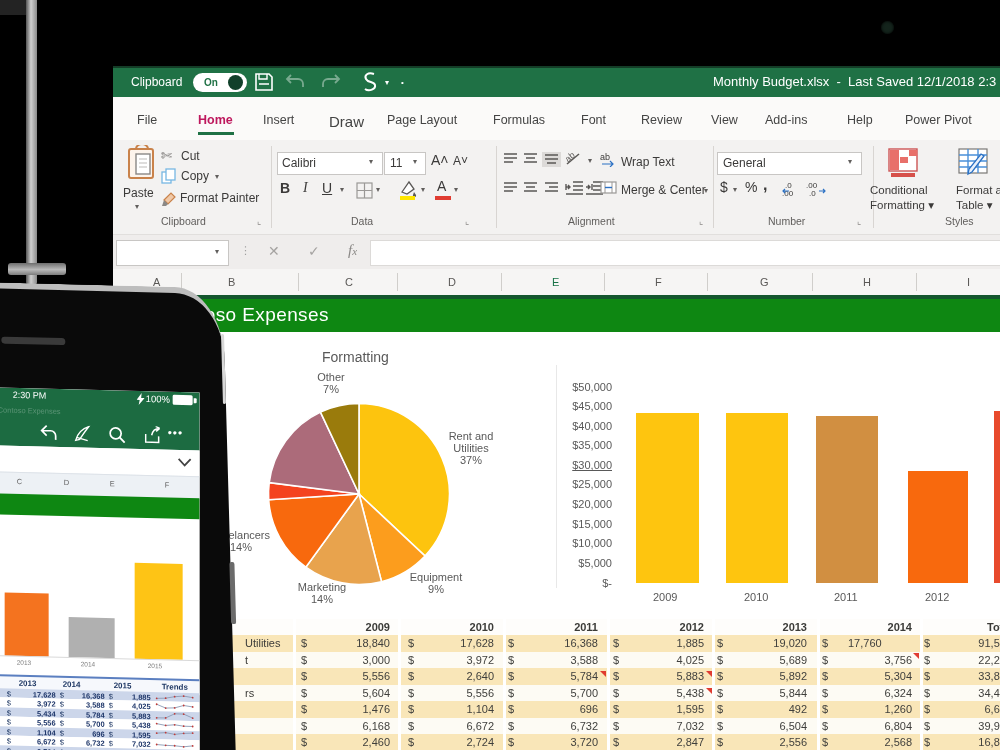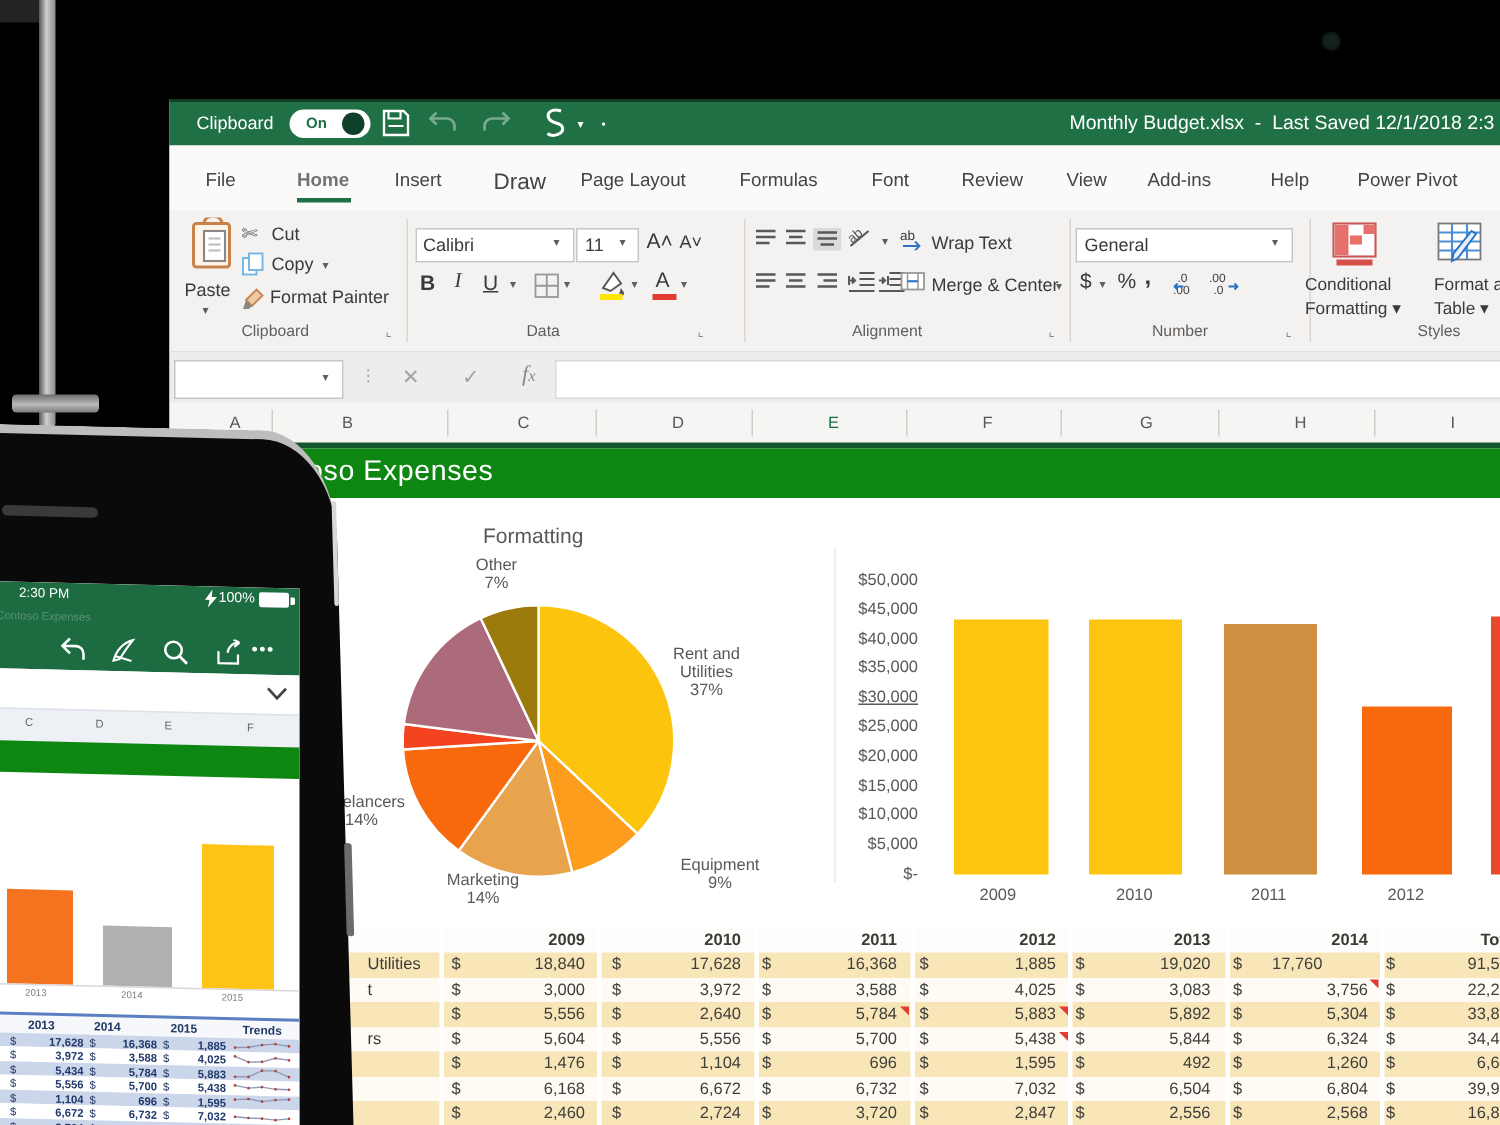--- a/index.html
+++ b/index.html
@@ -38,21 +38,21 @@
 
   <svg class="abs" style="left:248px;top:5px;" width="18" height="22" viewBox="0 0 18 22">
     <path d="M13 3 C7 1 3 4 5 8 C7 12 13 10 14 14 C15 18 8 21 4 18" fill="none" stroke="#fff" stroke-width="2"></path>
   </svg>
   <div class="txt" style="left:272px;top:12px;color:#fff;font-size:8px;">▾</div>
   <div class="txt" style="left:288px;top:12px;color:#fff;font-size:8px;">•</div>
   <div class="txt" style="left:600px;top:8px;color:#fff;font-size:13px;">Monthly Budget.xlsx &nbsp;-&nbsp; Last Saved 12/1/2018 2:3</div>
 
   <div class="abs" style="left:0;top:31px;width:887px;height:43px;background:#fbfaf9;"></div>
   <div class="txt" style="left:24px;top:47px;font-size:12.5px;color:#444;">File</div>
-  <div class="txt" style="left:85px;top:47px;font-size:12.5px;color:#737373;font-weight:bold;">Home</div>
+  <div class="txt" style="left:85px;top:47px;font-size:12.5px;color:#be185d;font-weight:bold;">Home</div>
   <div class="abs" style="left:85px;top:66px;width:36px;height:3px;background:#1f7145;"></div>
   <div class="txt" style="left:150px;top:47px;font-size:12.5px;color:#444;">Insert</div>
   <div class="txt" style="left:216px;top:47px;font-size:15px;color:#444;">Draw</div>
   <div class="txt" style="left:274px;top:47px;font-size:12.5px;color:#444;">Page Layout</div>
   <div class="txt" style="left:380px;top:47px;font-size:12.5px;color:#444;">Formulas</div>
   <div class="txt" style="left:468px;top:47px;font-size:12.5px;color:#444;">Font</div>
   <div class="txt" style="left:528px;top:47px;font-size:12.5px;color:#444;">Review</div>
   <div class="txt" style="left:598px;top:47px;font-size:12.5px;color:#444;">View</div>
   <div class="txt" style="left:652px;top:47px;font-size:12.5px;color:#444;">Add-ins</div>
   <div class="txt" style="left:734px;top:47px;font-size:12.5px;color:#444;">Help</div>
@@ -239,21 +239,21 @@
     <div class="txt" style="left:50px;top:9px;font-size:19px;letter-spacing:.4px;color:#fff;">Contoso Expenses</div>
 
     <div class="abs" style="left:443px;top:70px;width:1px;height:223px;background:#e8e8e8;"></div>
 
     <div class="txt" style="left:209px;top:54px;font-size:14px;color:#595959;">Formatting</div>
     <div class="txt" style="left:202px;top:76px;font-size:11px;color:#595959;text-align:center;width:32px;">Other<br>7%</div>
     <div class="txt" style="left:330px;top:135px;font-size:11px;color:#595959;text-align:center;width:56px;">Rent and<br>Utilities<br>37%</div>
     <div class="txt" style="left:116px;top:177px;font-size:11px;color:#595959;text-align:center;width:34px;margin-left:41px;">Travel<br>3%</div>
     <div class="txt" style="left:97px;top:234px;font-size:11px;color:#595959;text-align:center;width:62px;">Freelancers<br>14%</div>
     <div class="txt" style="left:183px;top:286px;font-size:11px;color:#595959;text-align:center;width:52px;">Marketing<br>14%</div>
-    <div class="txt" style="left:295px;top:276px;font-size:11px;color:#595959;text-align:center;width:56px;margin-left:44px;">Equipment<br>9%</div>
+    <div class="txt" style="left:295px;top:276px;font-size:11px;color:#595959;text-align:center;width:56px;">Equipment<br>9%</div>
     <svg class="abs" style="left:153px;top:106px;" width="186" height="186" viewBox="-93 -93 186 186" id="pie">
       <path d="M0 0 L0.00 -90.50 A90.5 90.5 0 0 1 65.97 61.95 Z" fill="#fdc40e" stroke="#fff" stroke-width="1.6"></path>
       <path d="M0 0 L65.97 61.95 A90.5 90.5 0 0 1 22.51 87.66 Z" fill="#fc9d1d" stroke="#fff" stroke-width="1.6"></path>
       <path d="M0 0 L22.51 87.66 A90.5 90.5 0 0 1 -53.19 73.22 Z" fill="#e8a34d" stroke="#fff" stroke-width="1.6"></path>
       <path d="M0 0 L-53.19 73.22 A90.5 90.5 0 0 1 -90.32 5.68 Z" fill="#f8690d" stroke="#fff" stroke-width="1.6"></path>
       <path d="M0 0 L-90.32 5.68 A90.5 90.5 0 0 1 -89.79 -11.34 Z" fill="#f4431f" stroke="#fff" stroke-width="1.6"></path>
       <path d="M0 0 L-89.79 -11.34 A90.5 90.5 0 0 1 -38.53 -81.89 Z" fill="#ac6b7a" stroke="#fff" stroke-width="1.6"></path>
       <path d="M0 0 L-38.53 -81.89 A90.5 90.5 0 0 1 -0.00 -90.50 Z" fill="#9a7b0c" stroke="#fff" stroke-width="1.6"></path>
     </svg>
 
@@ -307,21 +307,21 @@
     <div class="txt" style="left:132px;top:359px;font-size:11px;color:#3b3b38;">t</div>
     <div class="txt" style="left:188px;top:359px;font-size:11px;color:#3f3f3c;">$</div>
     <div class="txt" style="left:213px;top:359px;width:64px;text-align:right;font-size:11px;color:#3f3f3c;">3,000</div>
     <div class="txt" style="left:295px;top:359px;font-size:11px;color:#3f3f3c;">$</div>
     <div class="txt" style="left:317px;top:359px;width:64px;text-align:right;font-size:11px;color:#3f3f3c;">3,972</div>
     <div class="txt" style="left:395px;top:359px;font-size:11px;color:#3f3f3c;">$</div>
     <div class="txt" style="left:421px;top:359px;width:64px;text-align:right;font-size:11px;color:#3f3f3c;">3,588</div>
     <div class="txt" style="left:500px;top:359px;font-size:11px;color:#3f3f3c;">$</div>
     <div class="txt" style="left:527px;top:359px;width:64px;text-align:right;font-size:11px;color:#3f3f3c;">4,025</div>
     <div class="txt" style="left:604px;top:359px;font-size:11px;color:#3f3f3c;">$</div>
-    <div class="txt" style="left:630px;top:359px;width:64px;text-align:right;font-size:11px;color:#3f3f3c;">3,083</div>
+    <div class="txt" style="left:630px;top:359px;width:64px;text-align:right;font-size:11px;color:#3f3f3c;">5,689</div>
     <div class="txt" style="left:709px;top:359px;font-size:11px;color:#3f3f3c;">$</div>
     <div class="txt" style="left:735px;top:359px;width:64px;text-align:right;font-size:11px;color:#3f3f3c;">3,756</div>
     <div class="txt" style="left:811px;top:359px;font-size:11px;color:#3f3f3c;">$</div>
     <div class="txt" style="left:835px;top:359px;width:64px;text-align:right;font-size:11px;color:#3f3f3c;">22,216</div>
     <div class="abs" style="left:0px;top:373px;width:887px;height:17px;background:#f9e6b8;"></div>
     <div class="txt" style="left:188px;top:375px;font-size:11px;color:#3f3f3c;">$</div>
     <div class="txt" style="left:213px;top:375px;width:64px;text-align:right;font-size:11px;color:#3f3f3c;">5,556</div>
     <div class="txt" style="left:295px;top:375px;font-size:11px;color:#3f3f3c;">$</div>
     <div class="txt" style="left:317px;top:375px;width:64px;text-align:right;font-size:11px;color:#3f3f3c;">2,640</div>
     <div class="txt" style="left:395px;top:375px;font-size:11px;color:#3f3f3c;">$</div>

